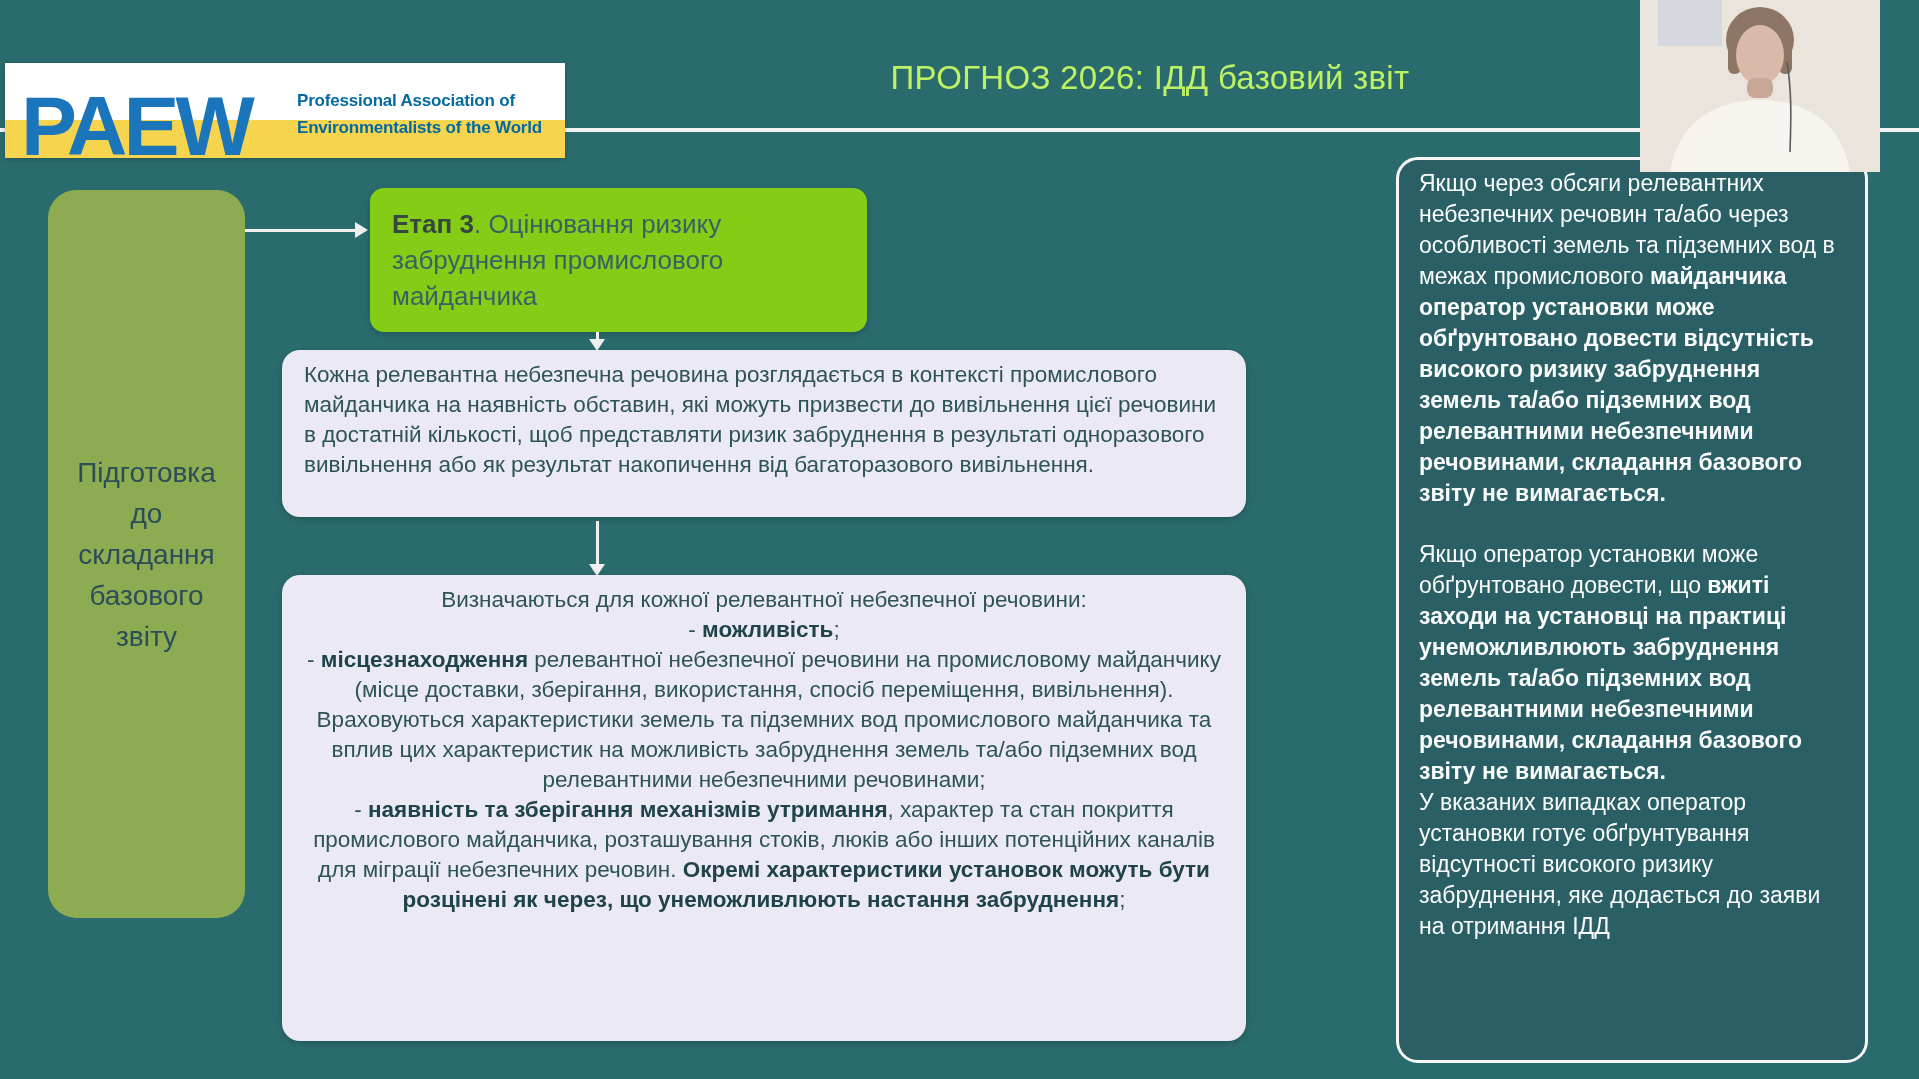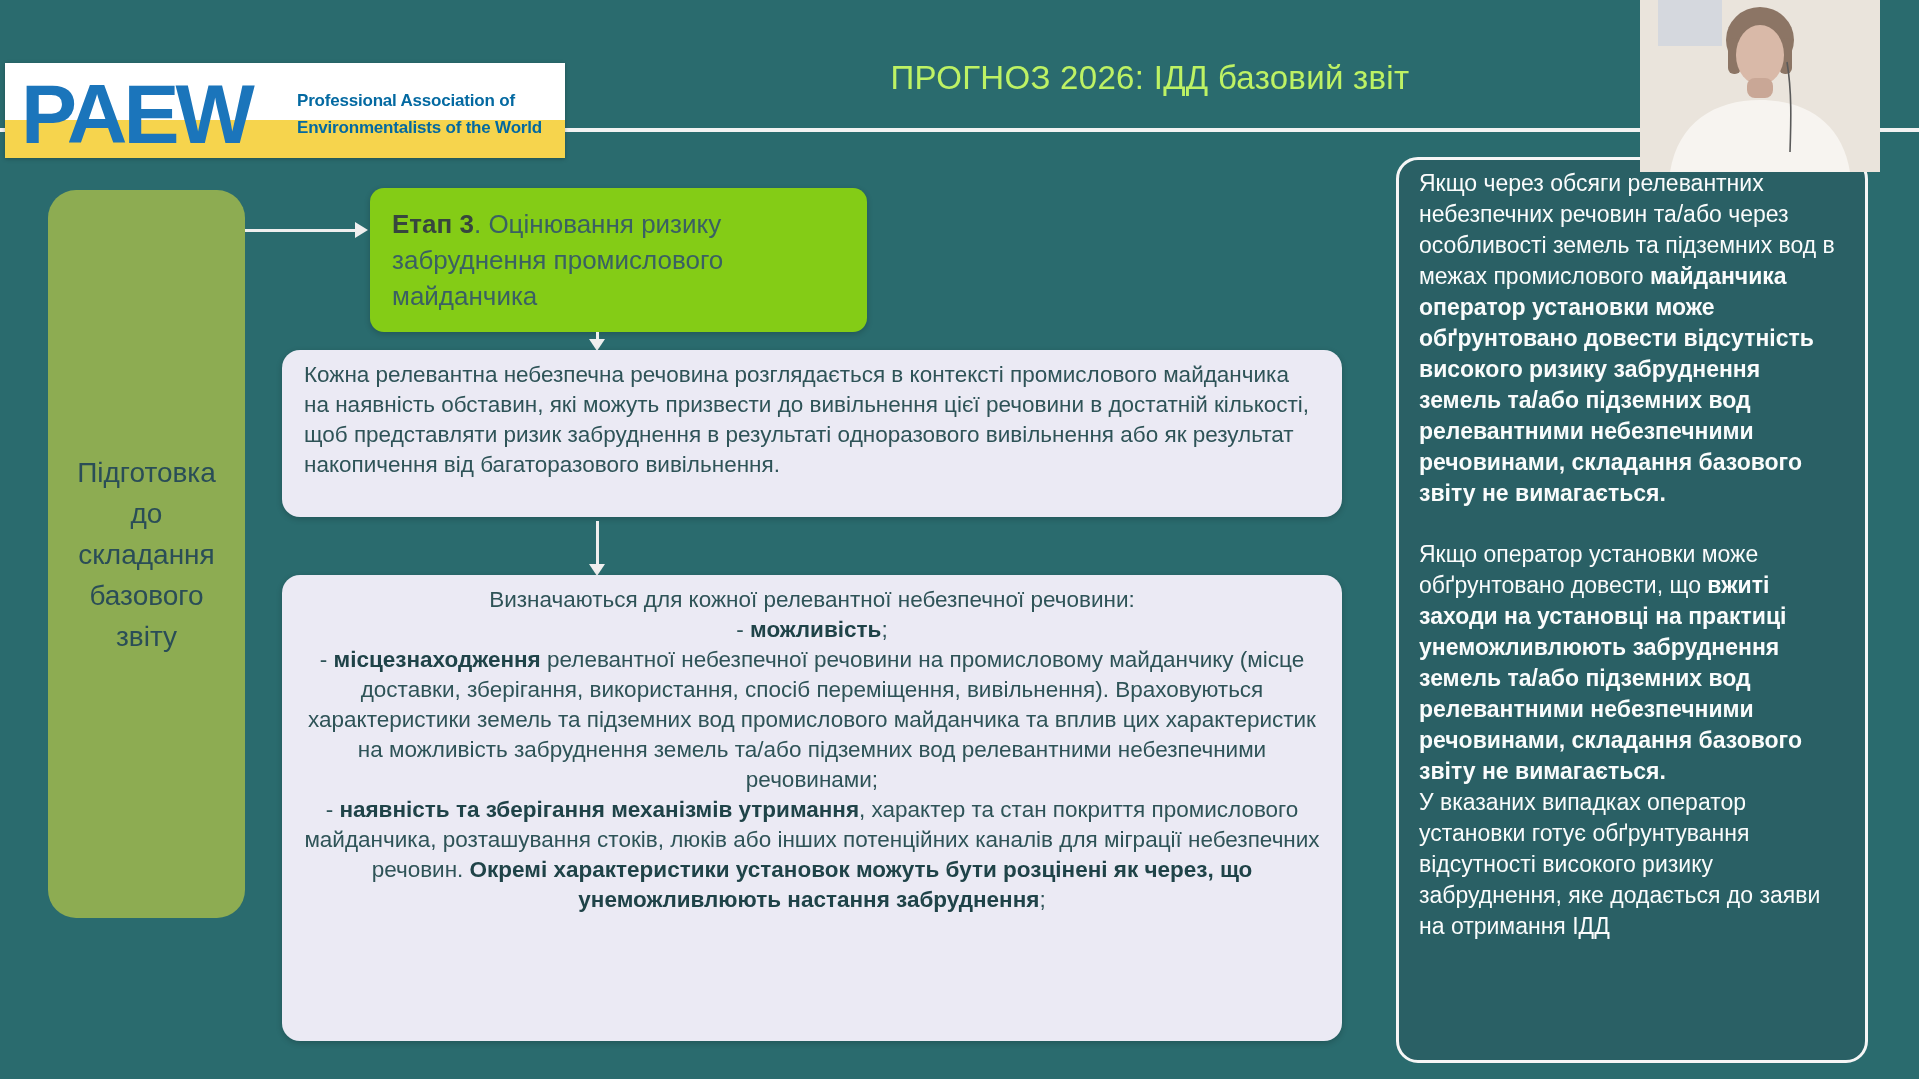--- a/index.html
+++ b/index.html
@@ -13,41 +13,41 @@
   
   .title{
     position:absolute;left:700px;top:58px;width:900px;text-align:center;
     font-size:33px;line-height:40px;color:#bef264;letter-spacing:.3px;z-index:0;
   }
   
   .logo{position:absolute;left:5px;top:63px;width:560px;height:95px;background:#FFFFFF;z-index:2;box-shadow:0 1px 4px rgba(0,0,0,.25);}
   .logo-yellow{position:absolute;left:0;bottom:0;width:100%;height:38px;background:#F6D44D;}
   .logo-acronym{
     position:absolute;left:16px;top:0;height:95px;display:flex;align-items:center;
-    font-size:84px;font-weight:700;letter-spacing:-4px;color:#1B75BB;padding-top:4px;
+    font-size:84px;font-weight:700;letter-spacing:-4px;color:#1B75BB;padding-top:16px;
   }
   .logo-text{position:absolute;left:292px;top:24px;font-size:17px;font-weight:700;line-height:27px;color:#0369a1;letter-spacing:-.2px;}
   
   .webcam{position:absolute;left:1640px;top:0;width:240px;height:172px;z-index:3;overflow:hidden;background:#EAE4DC;}
   
   .stage-box{
     position:absolute;left:48px;top:190px;width:197px;height:728px;background:#8DAC52;border-radius:28px;
     display:flex;align-items:center;justify-content:center;text-align:center;
     font-size:28px;line-height:41px;color:#2A4D57;padding:0 12px;box-sizing:border-box;
   }
   
   .step-box{
     position:absolute;left:370px;top:188px;width:497px;height:144px;background:#84cc16;border-radius:14px;
     padding:18px 22px;box-sizing:border-box;font-size:26px;line-height:36px;color:#3A6063;
     box-shadow:0 2px 6px rgba(0,0,0,.2);
   }
   .step-box .b{color:#37463E;}
   
   .text-box{
-    position:absolute;left:282px;width:1060px;background:#EBEAF4;border-radius:18px;
+    position:absolute;left:282px;width:964px;background:#EBEAF4;border-radius:18px;
     padding:10px 22px;box-sizing:border-box;font-size:22.5px;line-height:30px;color:#2E5357;
     box-shadow:0 2px 6px rgba(0,0,0,.2);
   }
   .text-box .b{color:#1F4348;}
   .box1{top:350px;min-height:167px;}
   .box2{top:575px;min-height:466px;text-align:center;}
   .b{font-weight:bold;}
   
   .arrow-h{position:absolute;left:245px;top:229px;width:110px;height:3px;background:#EFEFEF;}
   .arrow-h .head{position:absolute;left:110px;top:-7px;width:0;height:0;border-left:13px solid #EFEFEF;border-top:8px solid transparent;border-bottom:8px solid transparent;}

